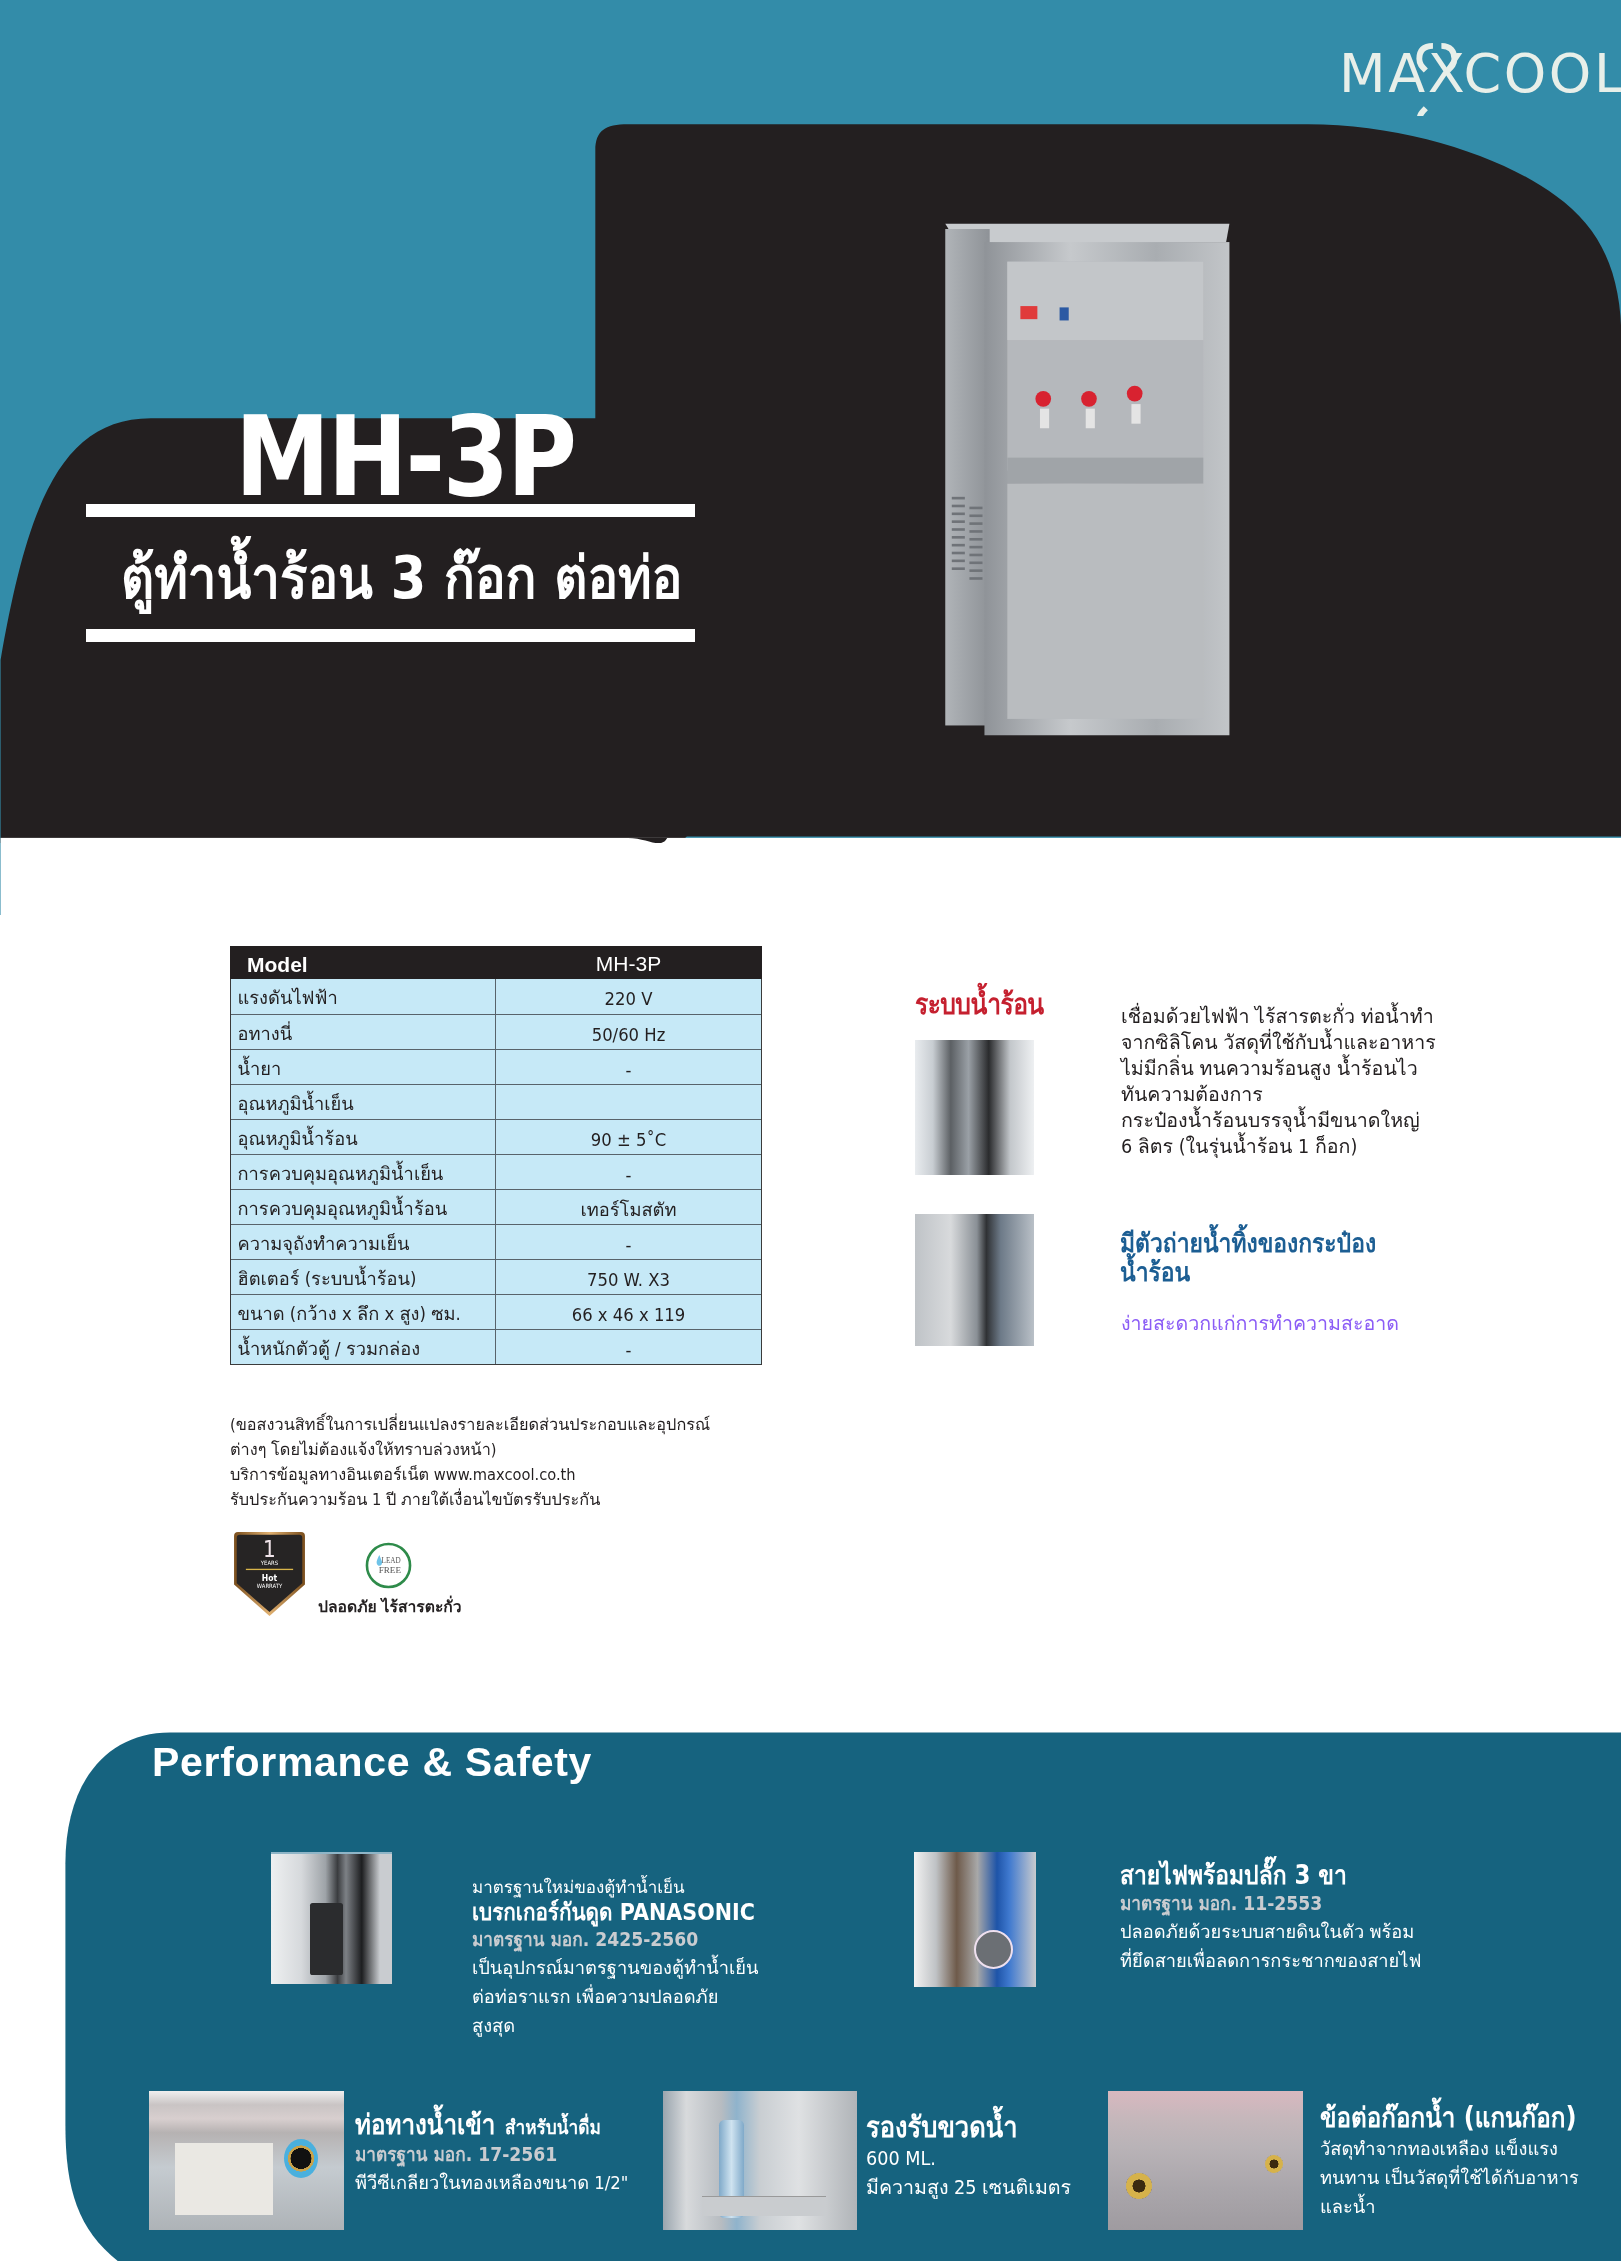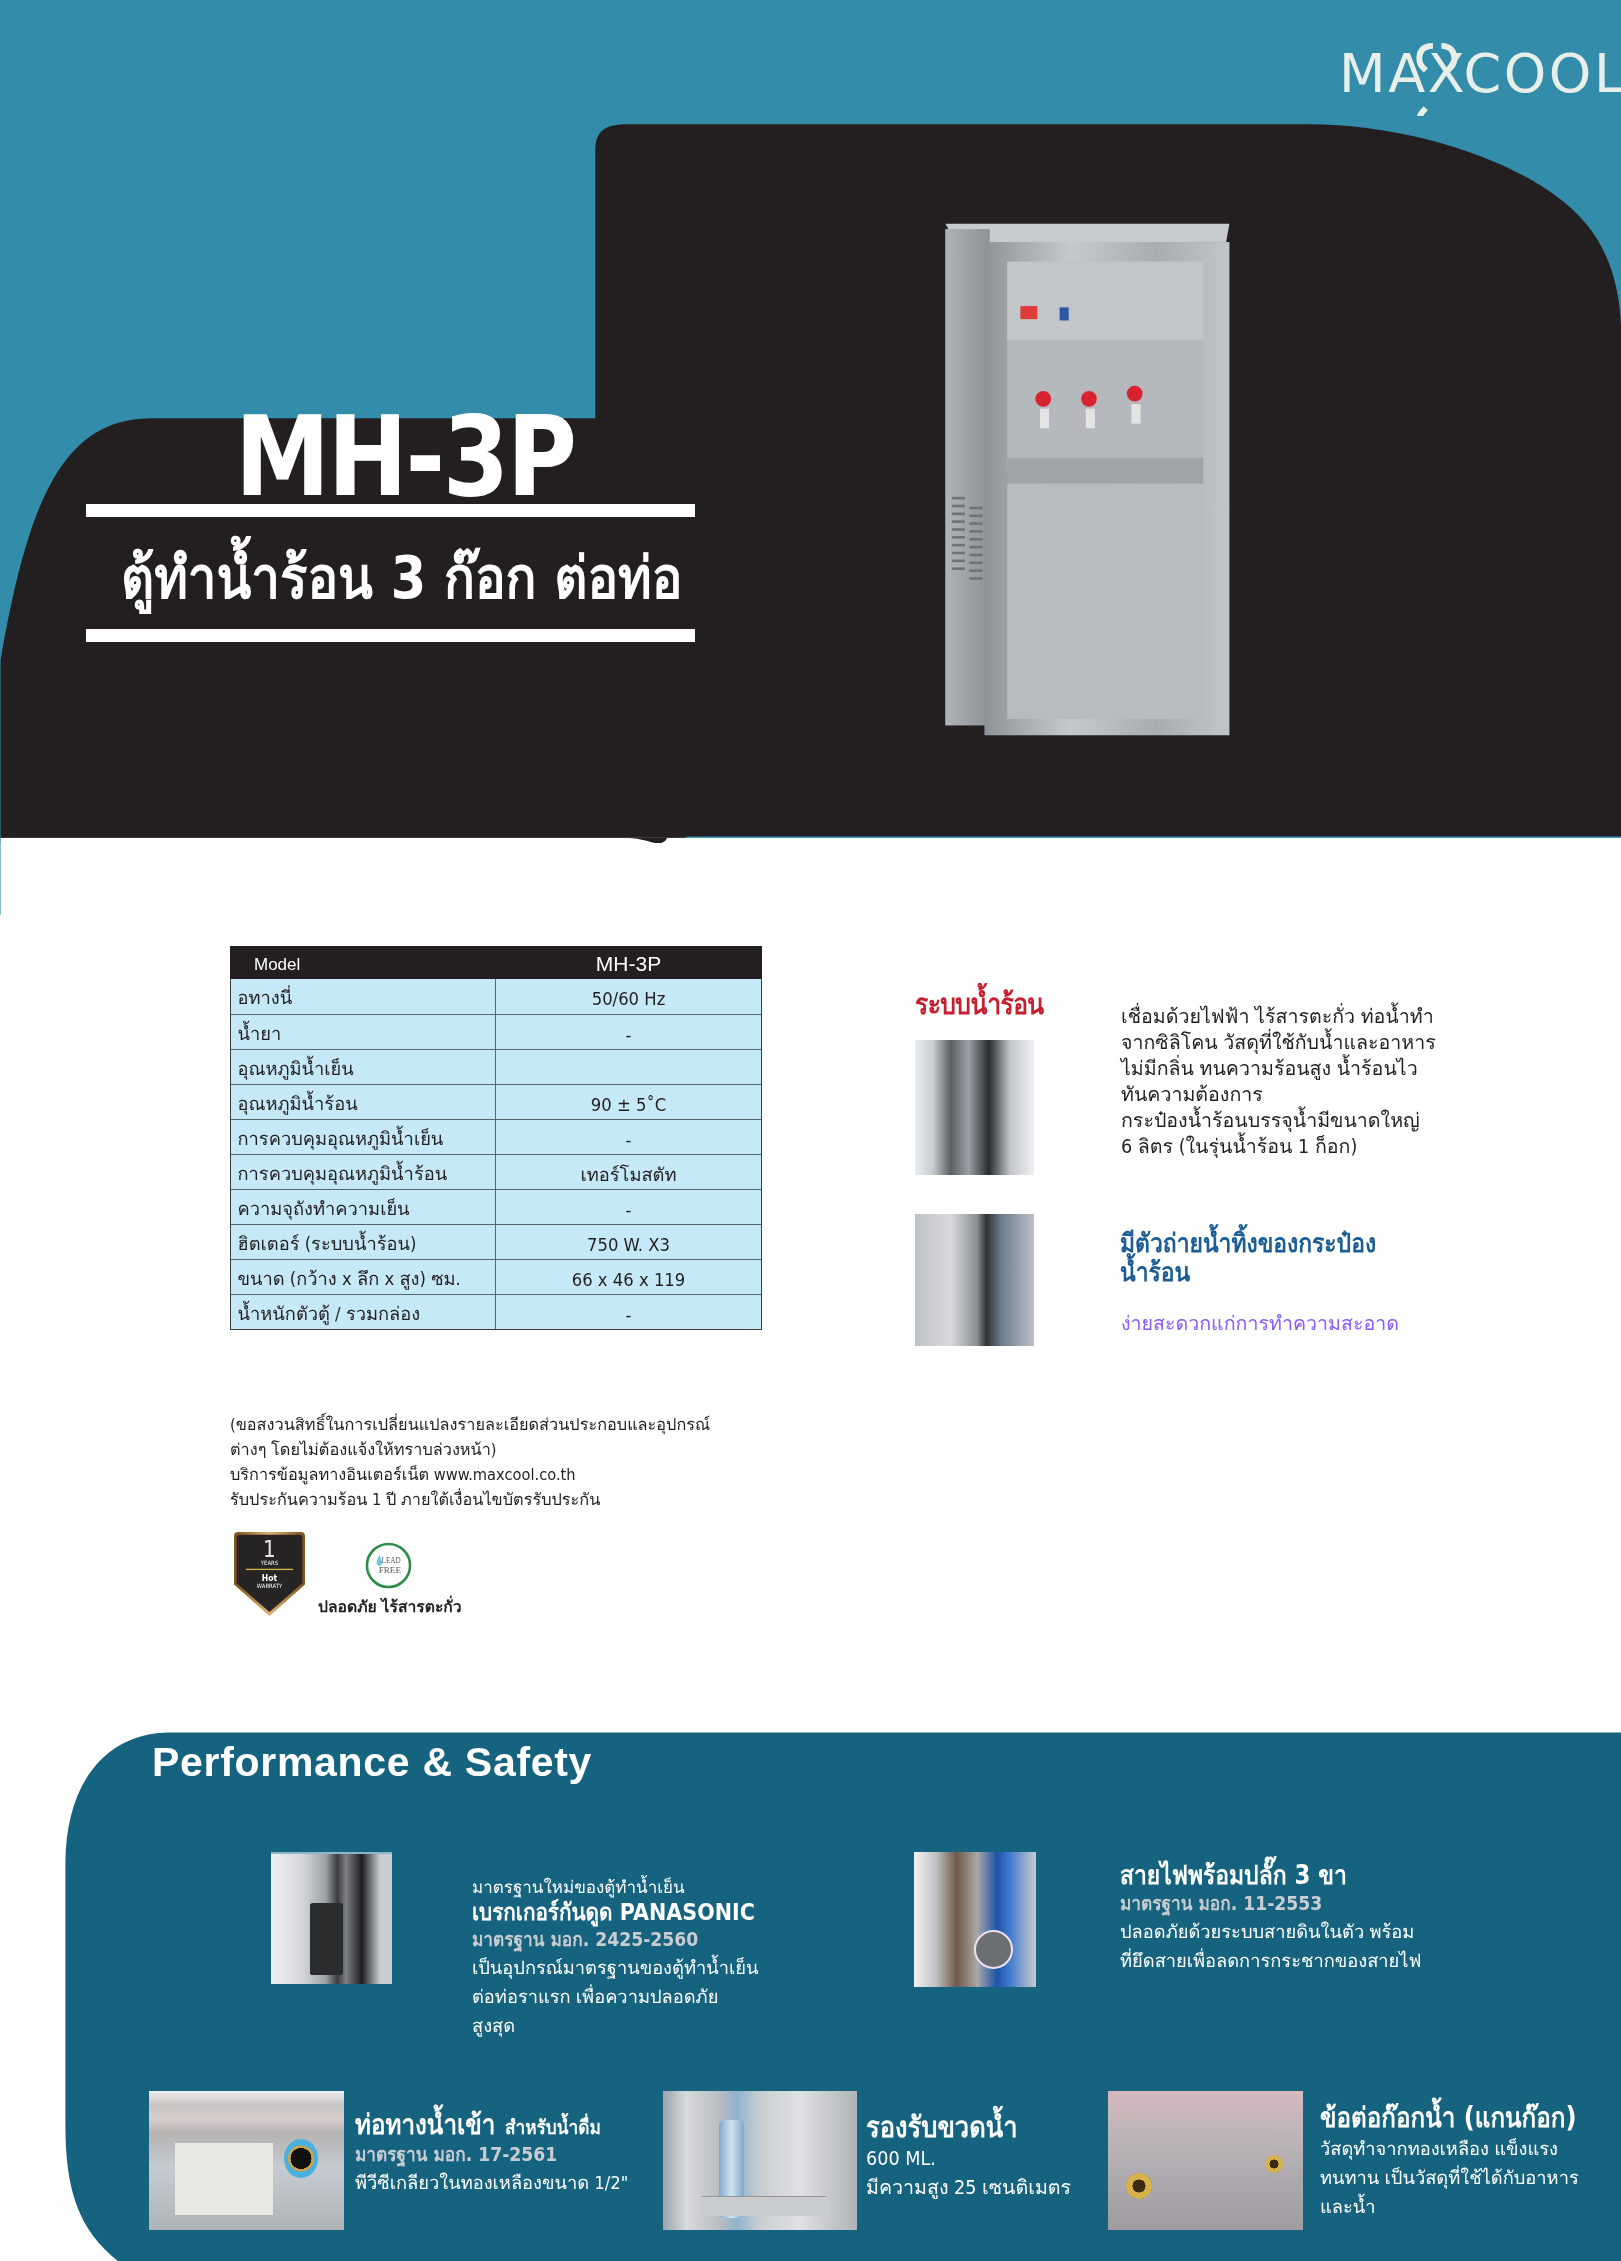--- a/index.html
+++ b/index.html
@@ -17,21 +17,21 @@
   .rule.r1 { top: 504px; }
   .rule.r2 { top: 629px; }
   .subtitle { position: absolute; left: 121px; top: 531px; font-family: "DejaVu Sans", sans-serif; font-weight: bold; font-size: 58px; color: #ffffff; white-space: nowrap; transform: scaleX(0.88); transform-origin: left top; }
 
   
   .product { position: absolute; left: 942px; top: 209px; width: 405px; height: 543px; }
 
   
   .spec { position: absolute; left: 230px; top: 946px; width: 532px; border-collapse: collapse; }
   .spec-head { height: 33px; background: #231f20; color: #fff; display: flex; }
-  .spec-head .c1 { width: 265px; padding-left: 24px; font-family: "Liberation Sans", sans-serif; font-weight: normal; font-size: 17px; line-height: 37px; }
+  .spec-head .c1 { width: 265px; padding-left: 17px; font-family: "Liberation Sans", sans-serif; font-weight: bold; font-size: 21px; line-height: 37px; }
   .spec-head .c2 { flex: 1; text-align: center; font-family: "Liberation Sans", sans-serif; font-size: 21px; line-height: 35px; }
   .spec-body { border: 1.3px solid #3b3b3b; border-top: none; background: #c6e9f7; }
   .spec-row { display: flex; height: 35px; border-top: 1px solid #58636b; }
   .spec-row:first-child { border-top: none; }
   .spec-row .lbl { width: 265px; border-right: 1px solid #58636b; padding-left: 6.5px; font-size: 18.3px; line-height: 38px; white-space: nowrap; overflow: hidden; }
   .spec-row .val { flex: 1; text-align: center; font-size: 18.3px; line-height: 39px; white-space: nowrap; }
 
   .notes { position: absolute; left: 230px; top: 1412px; width: 523px; font-size: 16.3px; line-height: 25px; color: #231f20; }
 
   .badge-warranty { position: absolute; left: 234px; top: 1532px; width: 71px; height: 84px; }
@@ -140,20 +140,24 @@
   </g>
 </svg>
 
 <div class="spec">
   <div class="spec-head">
     <div class="c1">Model</div>
     <div class="c2">MH-3P</div>
   </div>
   <div class="spec-body">
     <div class="spec-row">
+        <div class="lbl">แรงดันไฟฟ้า</div>
+        <div class="val">220 V</div>
+      </div>
+    <div class="spec-row">
         <div class="lbl">อทางนี่</div>
         <div class="val">50/60 Hz</div>
       </div>
     <div class="spec-row">
         <div class="lbl">น้ำยา</div>
         <div class="val">-</div>
       </div>
     <div class="spec-row">
         <div class="lbl">อุณหภูมิน้ำเย็น</div>
         <div class="val"></div>

